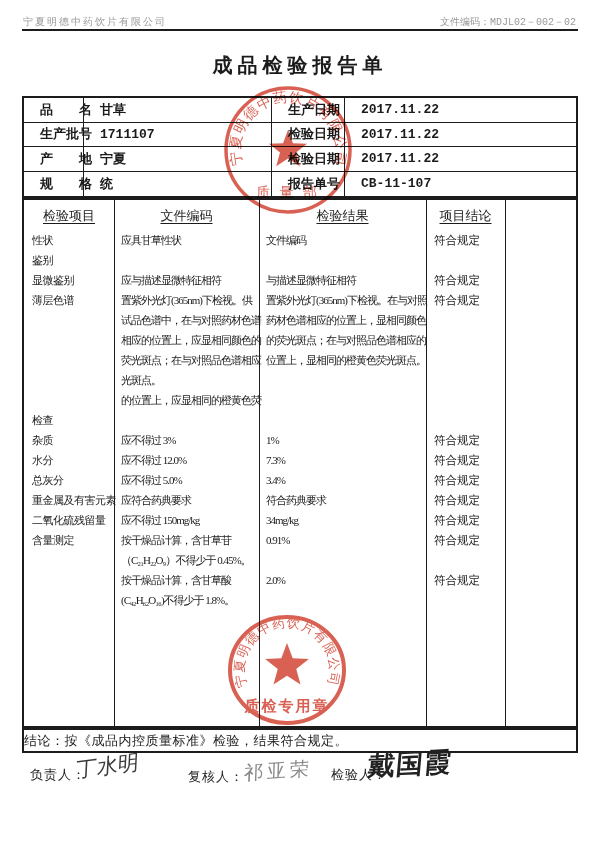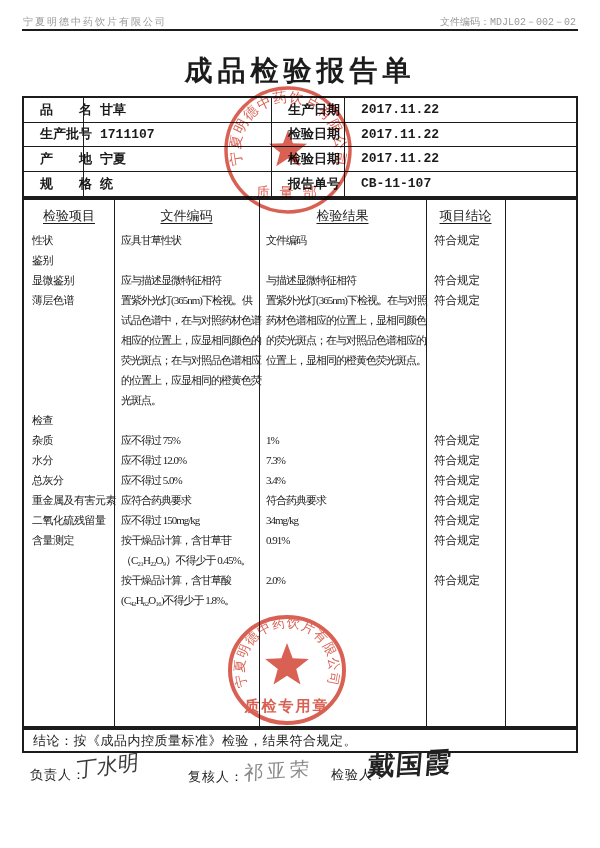--- a/index.html
+++ b/index.html
@@ -7,21 +7,21 @@
     width:600px;height:848px;position:relative;background:#ffffff;
     font-family:"Liberation Serif","DejaVu Serif",serif;color:#1b1b1b;
     overflow:hidden;
   }
   
   .hdr-left{position:absolute;left:23px;top:15px;font-size:10px;color:#9a9a9a;letter-spacing:2px;}
   .hdr-right{position:absolute;right:24px;top:15px;font-size:10px;color:#9a9a9a;font-family:"Liberation Mono",monospace;text-align:center;}
   .hdr-rule{position:absolute;left:22px;top:29px;width:556px;height:0;border-top:2px solid #1c1c1c;}
   
   .title{position:absolute;left:0;top:52px;width:100%;text-align:center;
-    font-size:28px;font-weight:bold;letter-spacing:5px;}
+    font-size:20px;font-weight:bold;letter-spacing:5px;}
   
   .info-table{position:absolute;left:22px;top:96px;width:556px;height:102px;
     border:2px solid #1c1c1c;box-sizing:border-box;
     display:grid;grid-template-columns:60px 188px 73px auto;grid-template-rows:repeat(4,1fr);}
   .ic{border-right:1.5px solid #1c1c1c;border-bottom:1.5px solid #1c1c1c;
     display:flex;align-items:center;padding-left:16px;font-size:13px;box-sizing:border-box;white-space:nowrap;font-weight:bold;}
   .ic:nth-child(4n){border-right:none;}
   .ic:nth-child(n+13){border-bottom:none;}
   .num{font-family:"Liberation Mono",monospace;font-size:13px;}
   
@@ -33,21 +33,21 @@
   .mh1{left:0;width:90px}.mh2{left:90px;width:145px}.mh3{left:235px;width:167px}.mh4{left:402px;width:79px}
   .mcol{position:absolute;top:30px;}
   .mcol .tline{height:20px;line-height:20px;white-space:nowrap;}
   .col-item{left:8px;width:80px;font-size:11px;letter-spacing:-0.5px;}
   .col-standard{left:97px;width:136px;font-size:11px;letter-spacing:-1px;}
   .col-result{left:242px;width:158px;font-size:11px;letter-spacing:-1px;}
   .col-conclusion{left:410px;width:69px;font-size:11.5px;}
   
   .conclusion{position:absolute;left:22px;top:728px;width:556px;height:25px;
     border:2px solid #1c1c1c;box-sizing:border-box;display:flex;align-items:center;
-    padding-left:9px;font-size:13px;letter-spacing:0.5px;}
+    padding-left:0;font-size:13px;letter-spacing:0.5px;}
   
   .sig-label{position:absolute;font-size:13px;letter-spacing:1px;text-align:center;}
   .sig{position:absolute;color:#3a3a3a;}
   .sig-owner{left:76px;top:752px;font-size:21px;transform:rotate(-7deg) skewX(-10deg);}
   .sig-reviewer{left:244px;top:758px;font-size:19px;color:#8a8a8a;transform:rotate(-4deg) skewX(-6deg);letter-spacing:4px;}
   .sig-inspector{left:368px;top:746px;font-size:27px;font-weight:bold;color:#222;transform:rotate(-3deg) skewX(-8deg);letter-spacing:1px;}
   
   .seal{position:absolute;mix-blend-mode:multiply;opacity:0.85;}
   .seal-top{left:218px;top:83px;width:140px;height:140px;}
   .seal-bottom{left:225px;top:613px;width:124px;height:116px;}
@@ -117,24 +117,24 @@
       <div class="tline">&nbsp;</div>
     </div>
   <div class="mcol col-standard">
       <div class="tline">应具甘草性状</div>
       <div class="tline">&nbsp;</div>
       <div class="tline">应与描述显微特征相符</div>
       <div class="tline">置紫外光灯(365nm)下检视。供</div>
       <div class="tline">试品色谱中，在与对照药材色谱</div>
       <div class="tline">相应的位置上，应显相同颜色的</div>
       <div class="tline">荧光斑点；在与对照品色谱相应</div>
+      <div class="tline">光斑点。</div>
       <div class="tline">的位置上，应显相同的橙黄色荧</div>
-      <div class="tline">光斑点。</div>
-      <div class="tline">&nbsp;</div>
-      <div class="tline">应不得过 75%</div>
+      <div class="tline">&nbsp;</div>
+      <div class="tline">应不得过 3%</div>
       <div class="tline">应不得过 12.0%</div>
       <div class="tline">应不得过 5.0%</div>
       <div class="tline">应符合药典要求</div>
       <div class="tline">应不得过 150mg/kg</div>
       <div class="tline">按干燥品计算，含甘草苷</div>
       <div class="tline">（C₂₁H₂₂O₉）不得少于 0.45%。</div>
       <div class="tline">按干燥品计算，含甘草酸</div>
       <div class="tline">(C₄₂H₆₂O₁₆)不得少于 1.8%。</div>
     </div>
   <div class="mcol col-result">

